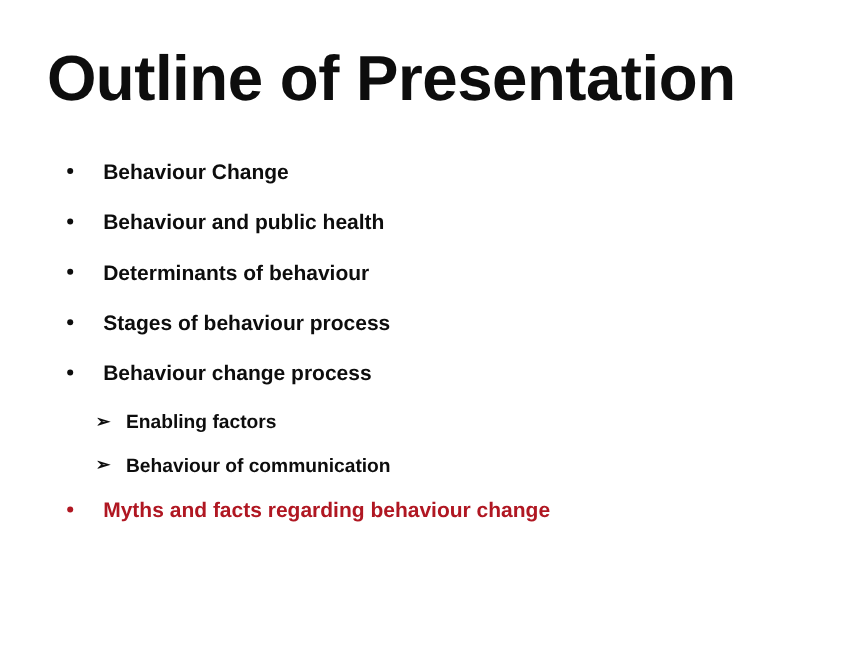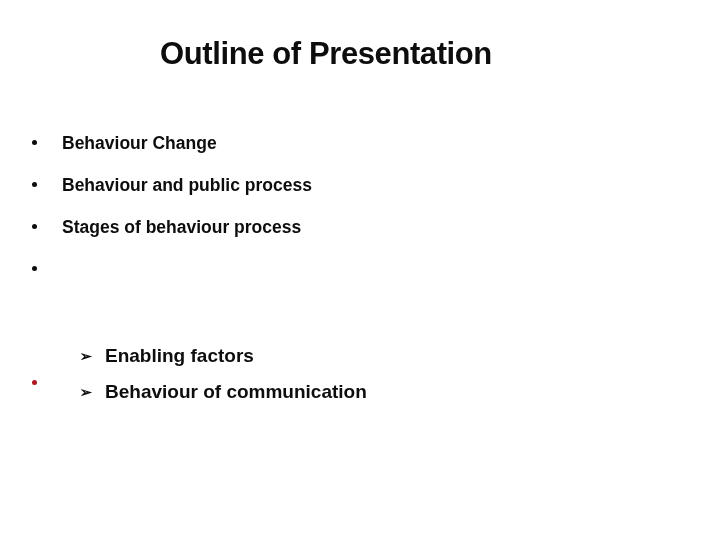--- a/index.html
+++ b/index.html
@@ -19,39 +19,39 @@
     height: 540px;
     background: #ffffff;
     box-sizing: border-box;
   }
   .slide-title {
     position: absolute;
     top: 38px;
     left: 0;
     width: 652px;
     text-align: center;
-    font-size: 31px;
+    font-size: 53px;
     font-weight: bold;
     color: #0d0d0d;
     letter-spacing: -0.4px;
     line-height: 1.05;
     white-space: nowrap;
   }
   .body-list {
     position: absolute;
     top: 134px;
     left: 0;
     width: 720px;
   }
   .bullet-row {
     position: relative;
     display: flex;
     align-items: baseline;
     height: 42px;
-    padding-left: 32px;
+    padding-left: 56px;
     box-sizing: border-box;
   }
   .bullet-row.level-1 {
     height: 36px;
     padding-left: 80px;
   }
   .bullet-marker {
     flex: 0 0 auto;
     width: 30px;
     font-size: 18px;
@@ -75,22 +75,21 @@
     top: -4px;
   }
   .bullet-text {
     font-size: 17.5px;
     font-weight: bold;
     color: #0d0d0d;
     line-height: 1.1;
     white-space: nowrap;
   }
   .level-1 .bullet-text {
-    font-size: 19px;
-    margin-top: 44px;
+    font-size: 16px;
   }
   .bullet-row.accent .bullet-text {
     color: #b01722;
   }
   .bullet-row.accent .bullet-dot {
     background: #b01722;
   }
   .arrow-glyph {
     display: inline-block;
     line-height: 1;
@@ -106,42 +105,48 @@
 
   <div class="body-list">
 
     <div class="bullet-row level-0">
       <span class="bullet-marker"><span class="bullet-dot"></span></span>
       <span class="bullet-text">Behaviour Change</span>
     </div>
 
     <div class="bullet-row level-0">
       <span class="bullet-marker"><span class="bullet-dot"></span></span>
-      <span class="bullet-text">Behaviour and public process</span>
+      <span class="bullet-text">Behaviour and public health</span>
     </div>
 
+    <div class="bullet-row level-0">
+      <span class="bullet-marker"><span class="bullet-dot"></span></span>
+      <span class="bullet-text">Determinants of behaviour</span>
+    </div>
 
     <div class="bullet-row level-0">
       <span class="bullet-marker"><span class="bullet-dot"></span></span>
       <span class="bullet-text">Stages of behaviour process</span>
     </div>
 
     <div class="bullet-row level-0">
       <span class="bullet-marker"><span class="bullet-dot"></span></span>
+      <span class="bullet-text">Behaviour change process</span>
     </div>
 
     <div class="bullet-row level-1">
       <span class="bullet-marker"><span class="arrow-glyph">➢</span></span>
       <span class="bullet-text">Enabling factors</span>
     </div>
 
     <div class="bullet-row level-1">
       <span class="bullet-marker"><span class="arrow-glyph">➢</span></span>
       <span class="bullet-text">Behaviour of communication</span>
     </div>
 
     <div class="bullet-row level-0 accent">
       <span class="bullet-marker"><span class="bullet-dot"></span></span>
+      <span class="bullet-text">Myths and facts regarding behaviour change</span>
     </div>
 
 
   </div>
 </div>
 
 </body></html>

